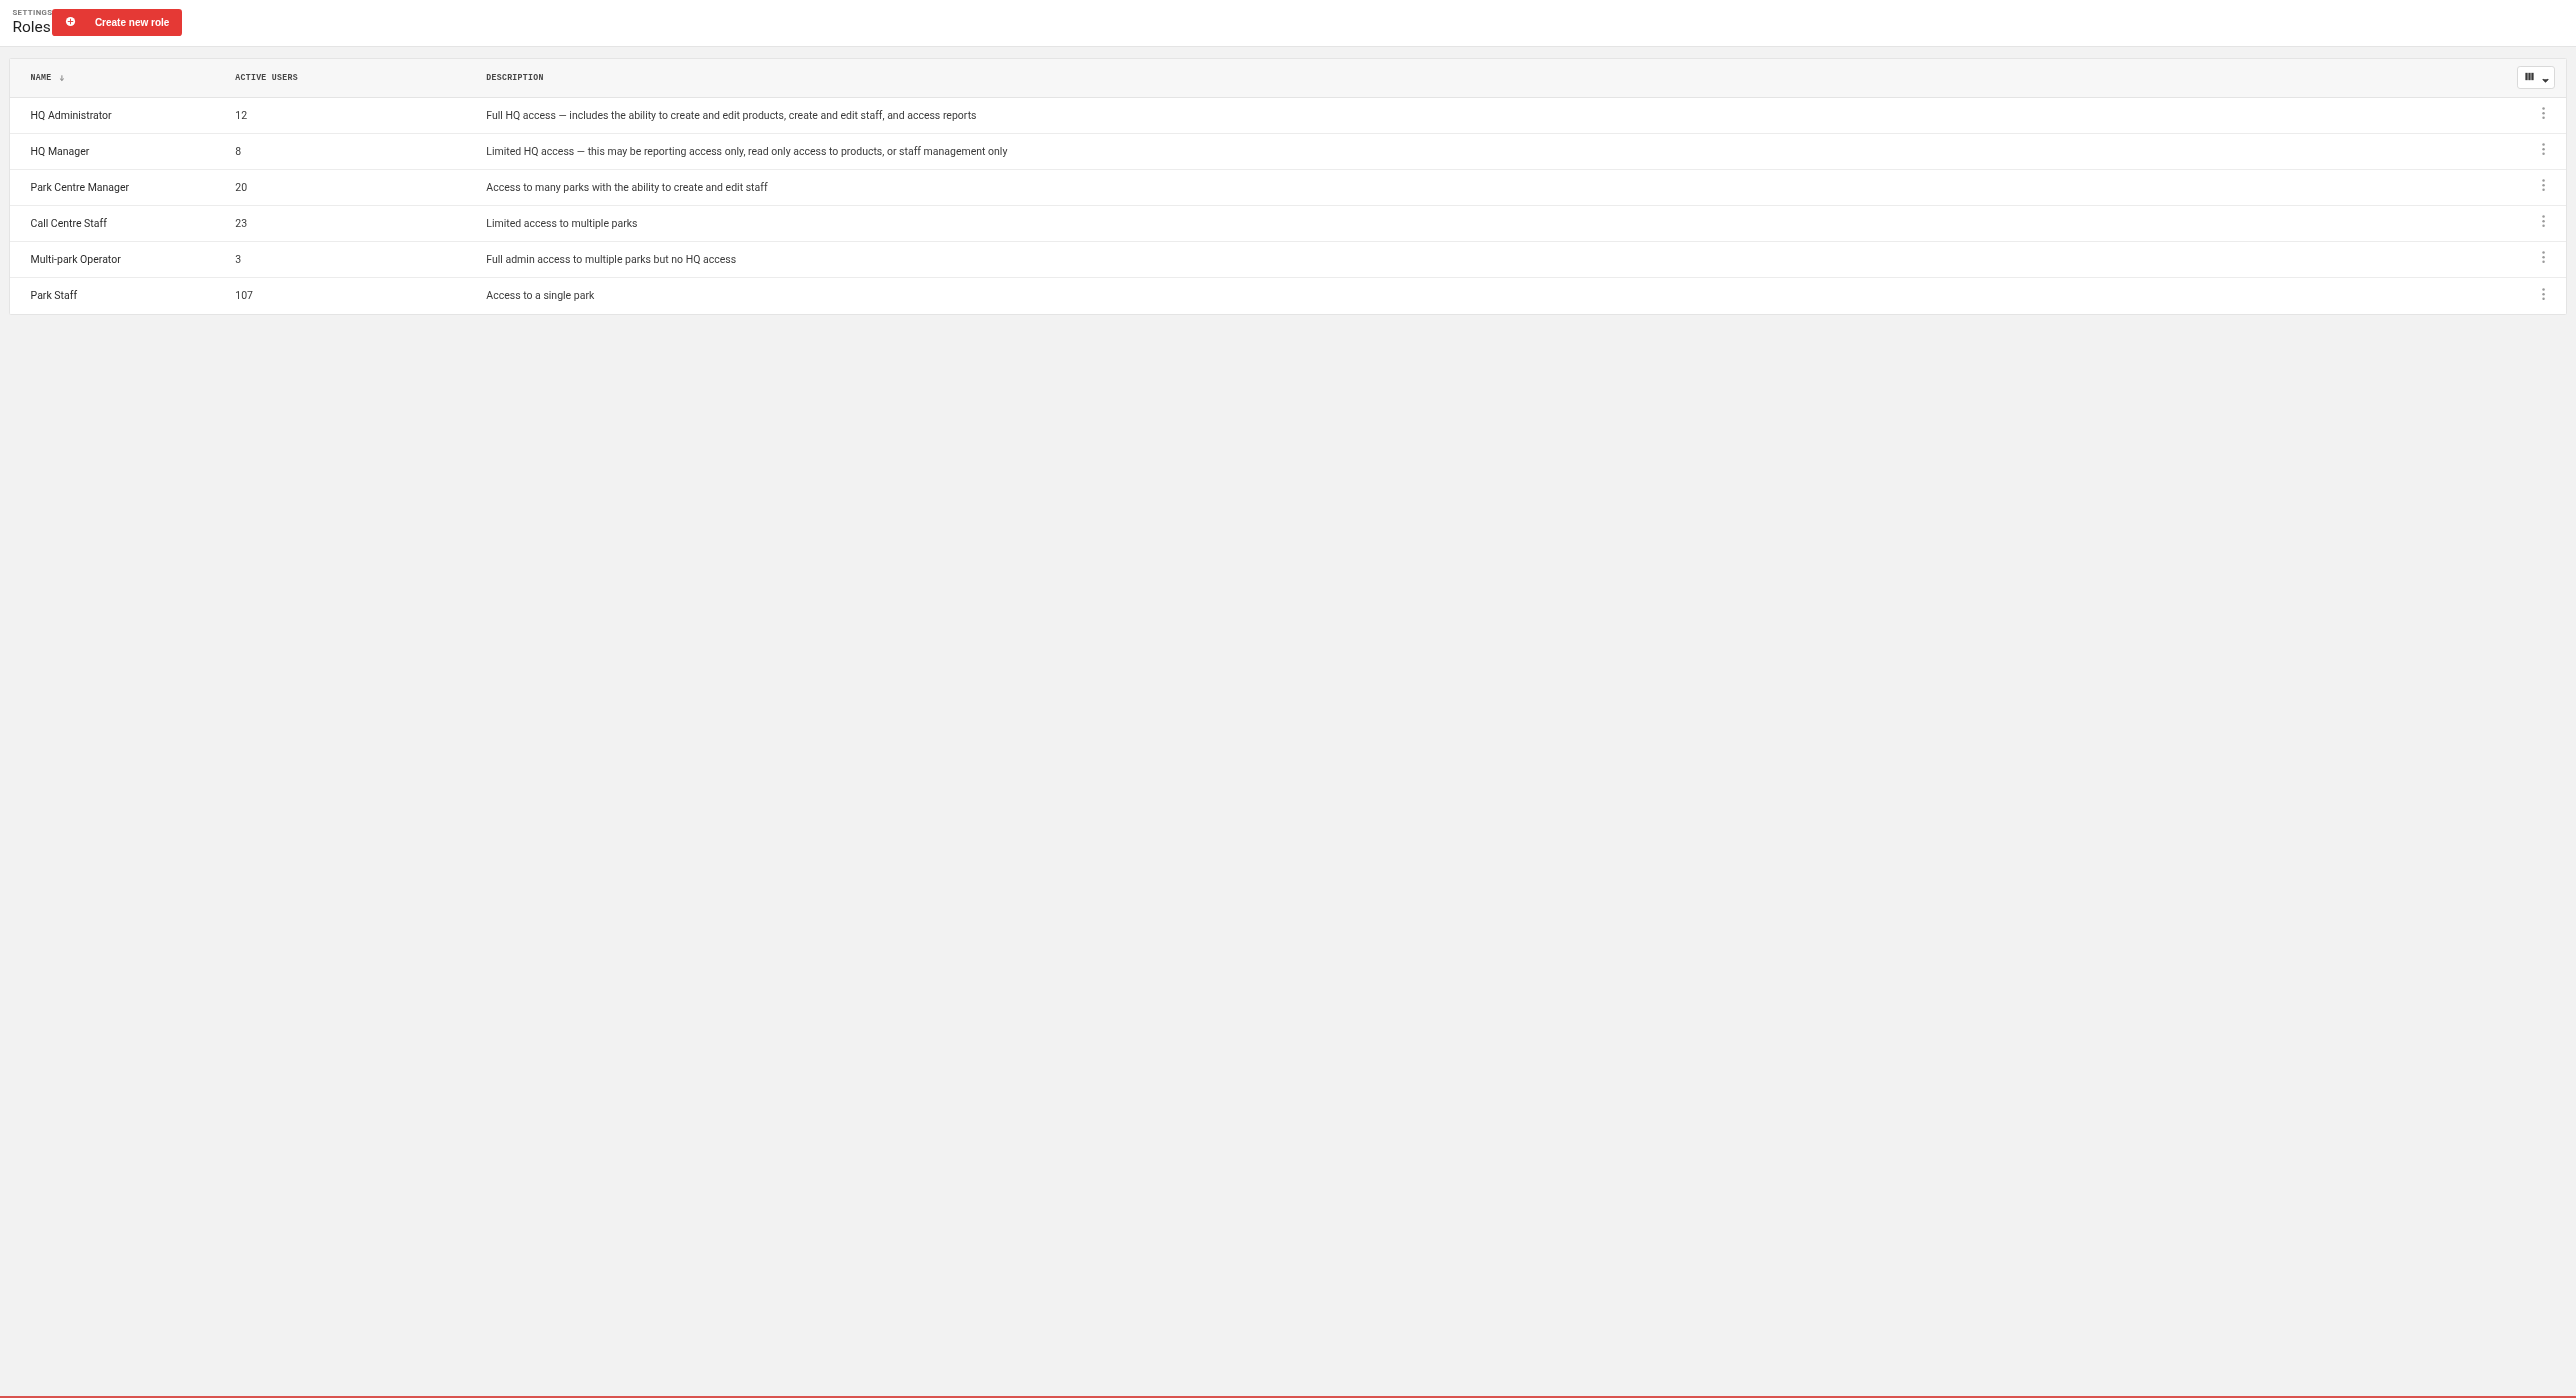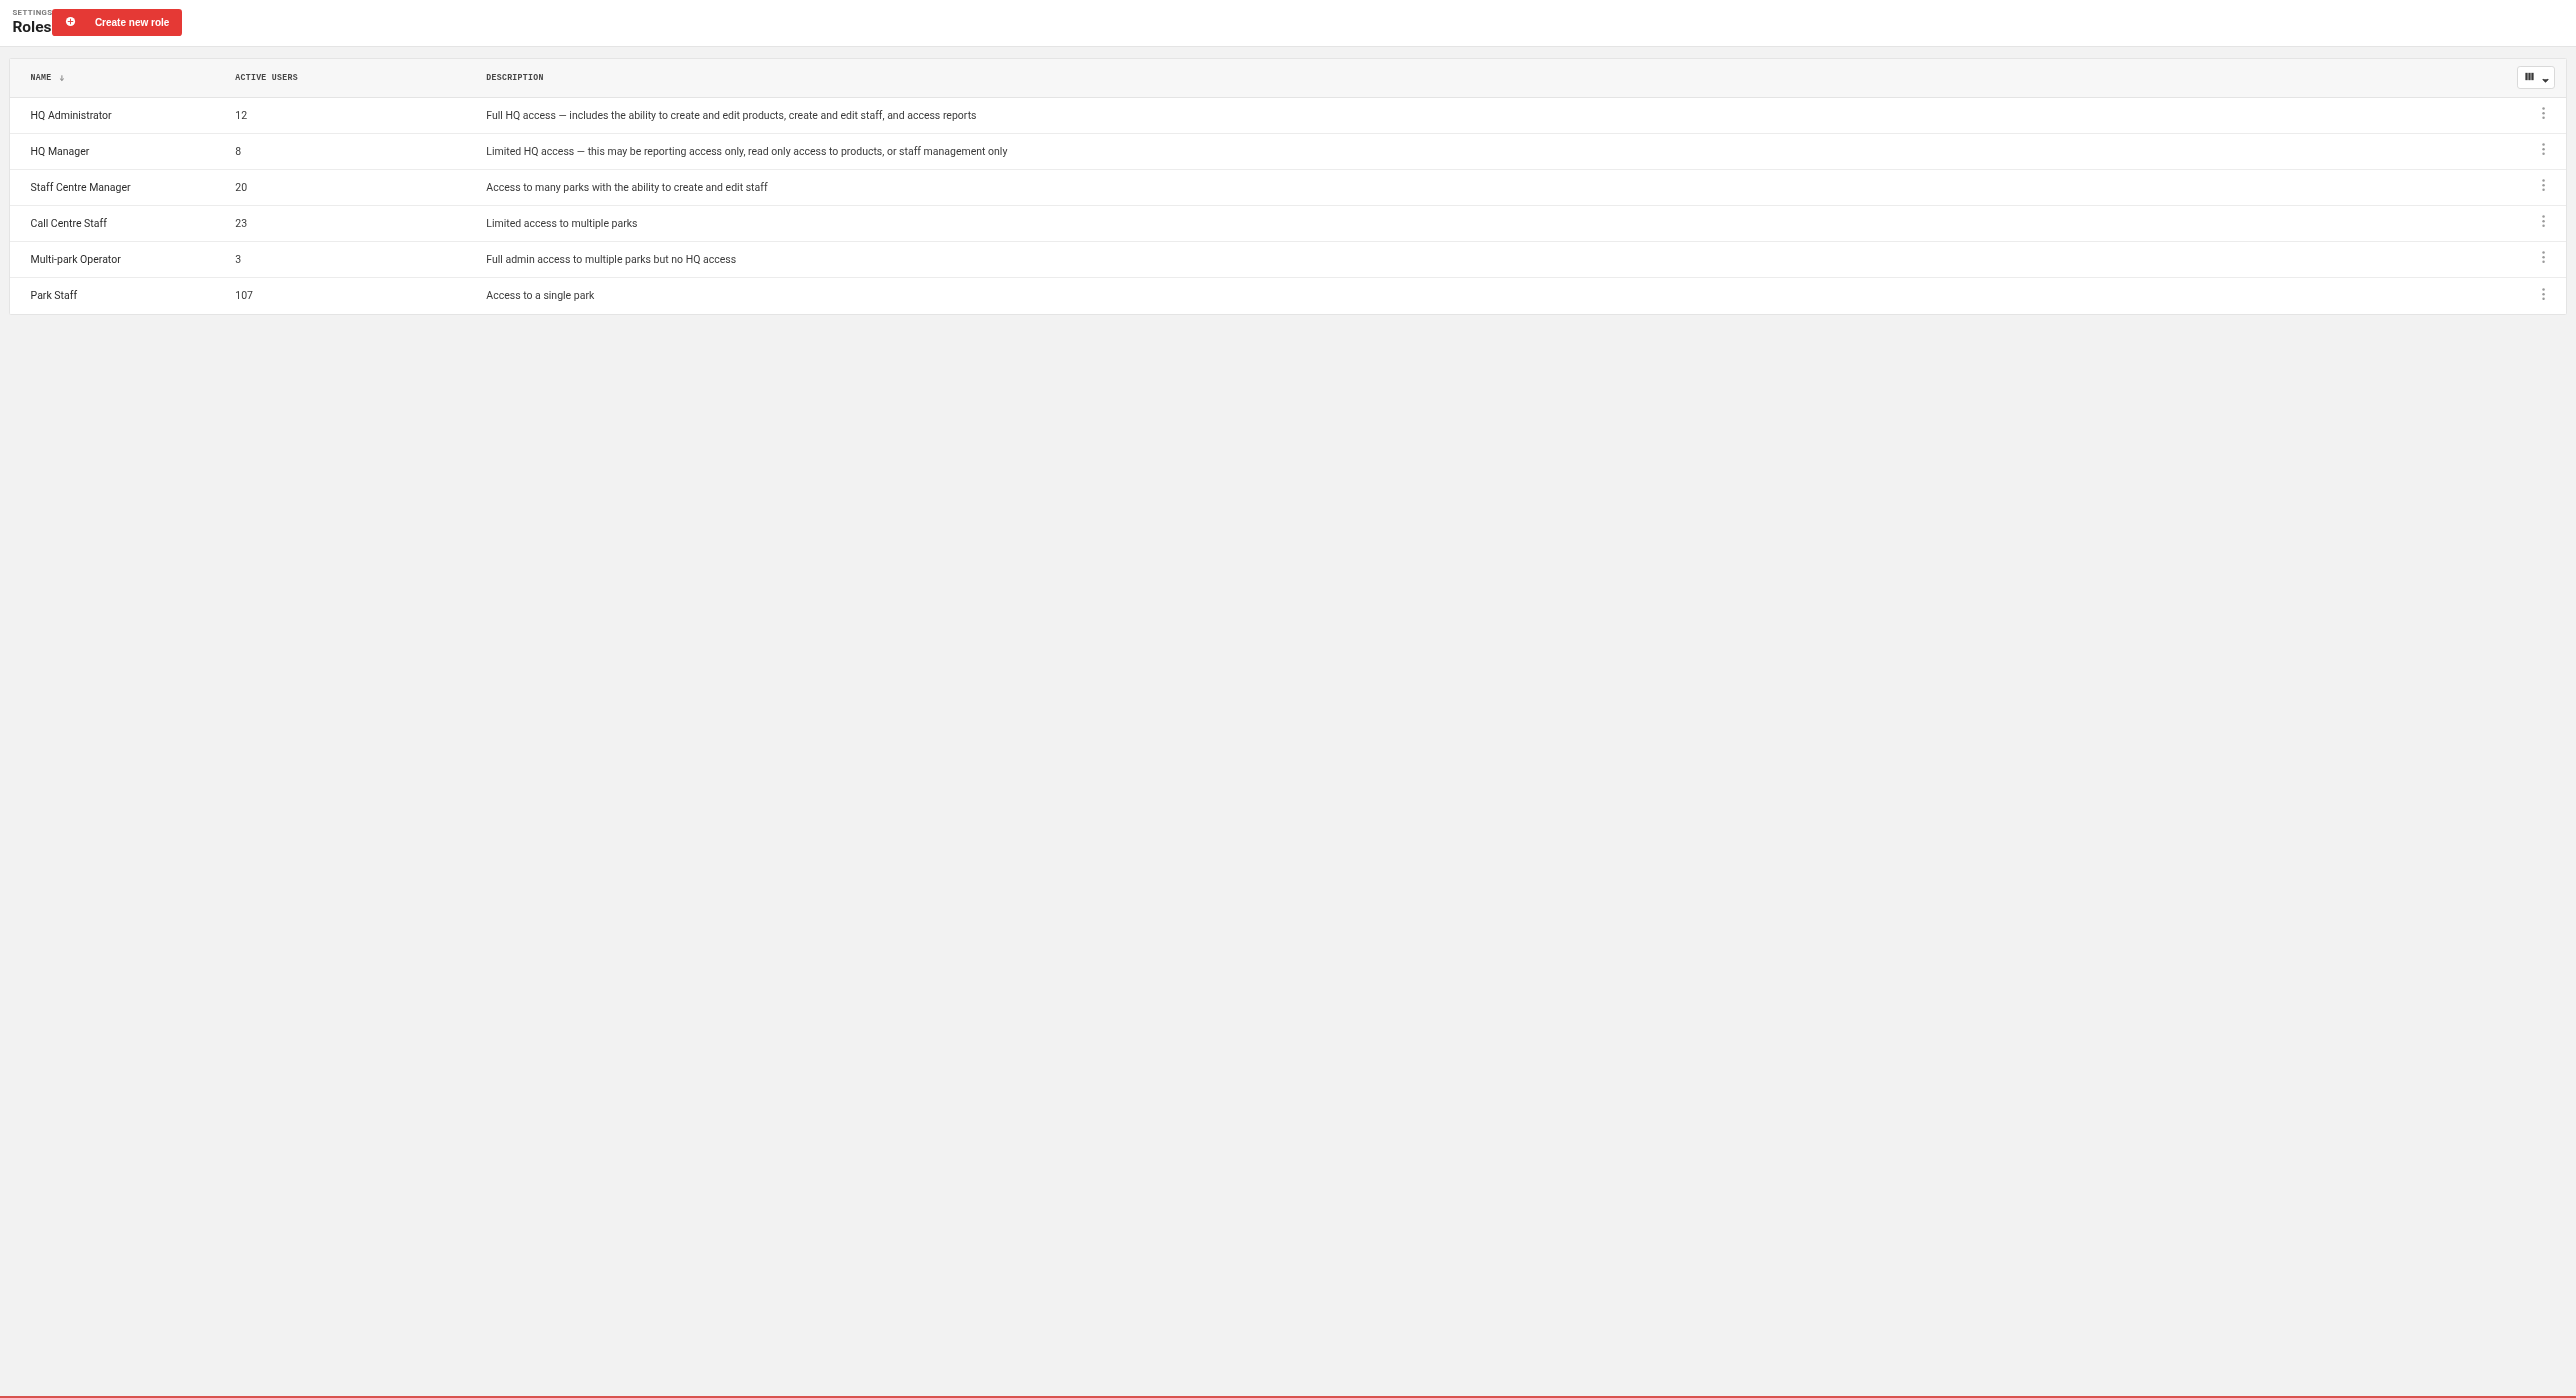--- a/index.html
+++ b/index.html
@@ -36,21 +36,21 @@
     gap: 1.6px;
   }
   .breadcrumb {
     font-size: 7.8px;
     font-weight: 700;
     letter-spacing: 0.4px;
     color: #7a7a7a;
   }
   .page-title {
     font-size: 15.5px;
-    font-weight: 700;
+    font-weight: 400;
     color: #1f1f1f;
   }
   .btn-primary {
     background: #e53935;
     color: #ffffff;
     border: none;
     border-radius: 3.1px;
     padding: 7px 12.4px;
     font-size: 10px;
     font-weight: 600;
@@ -228,21 +228,21 @@
                     <circle cx="2" cy="2" r="1.6"></circle>
                     <circle cx="2" cy="8" r="1.6"></circle>
                     <circle cx="2" cy="14" r="1.6"></circle>
                   </svg>
               </span>
             </button>
           </div>
         </div>
 
         <div class="row">
-          <div class="cell col-name">Staff Centre Manager</div>
+          <div class="cell col-name">Park Centre Manager</div>
           <div class="cell col-users">20</div>
           <div class="cell col-desc">Access to many parks with the ability to create and edit staff</div>
           <div class="cell col-actions">
             <button class="row-menu-btn">
               <span>
                 <svg viewBox="0 0 4 16" fill="#9a9a9a">
                     <circle cx="2" cy="2" r="1.6"></circle>
                     <circle cx="2" cy="8" r="1.6"></circle>
                     <circle cx="2" cy="14" r="1.6"></circle>
                   </svg>

